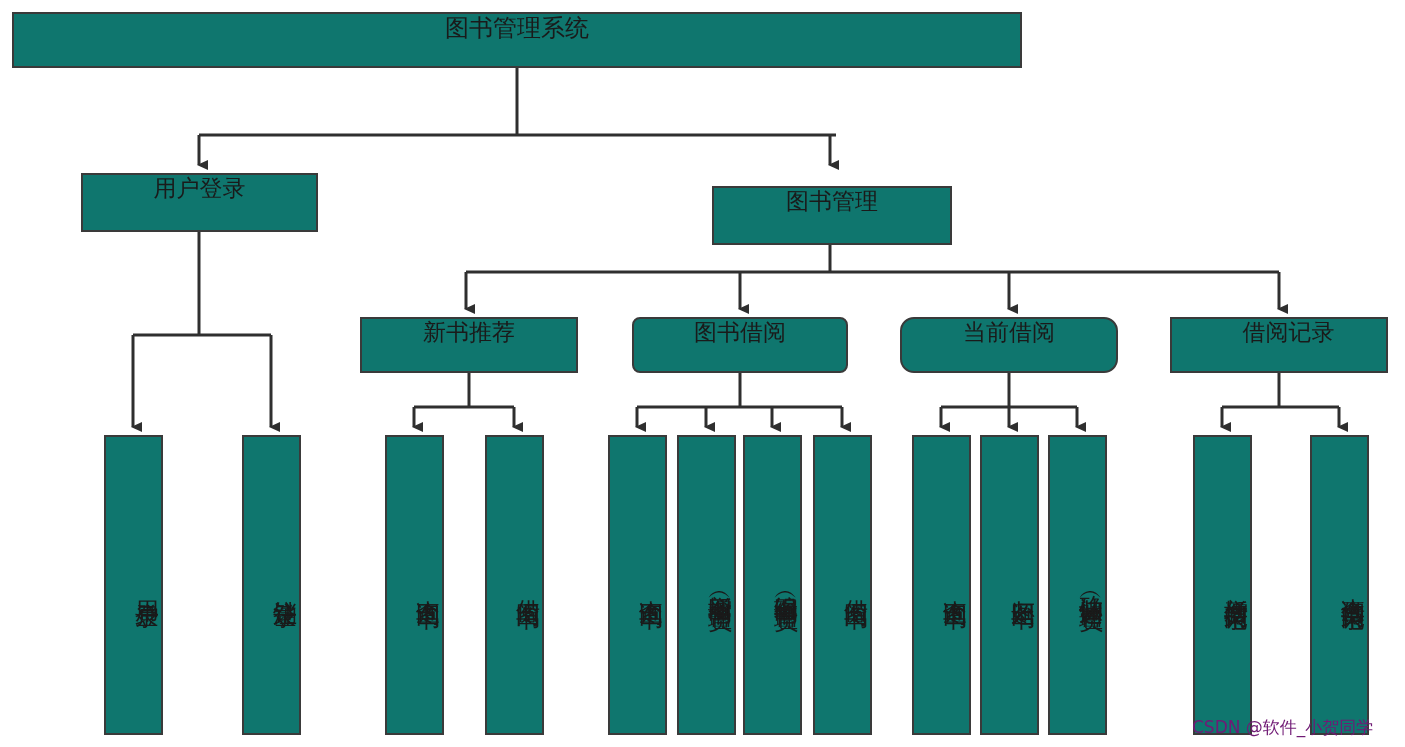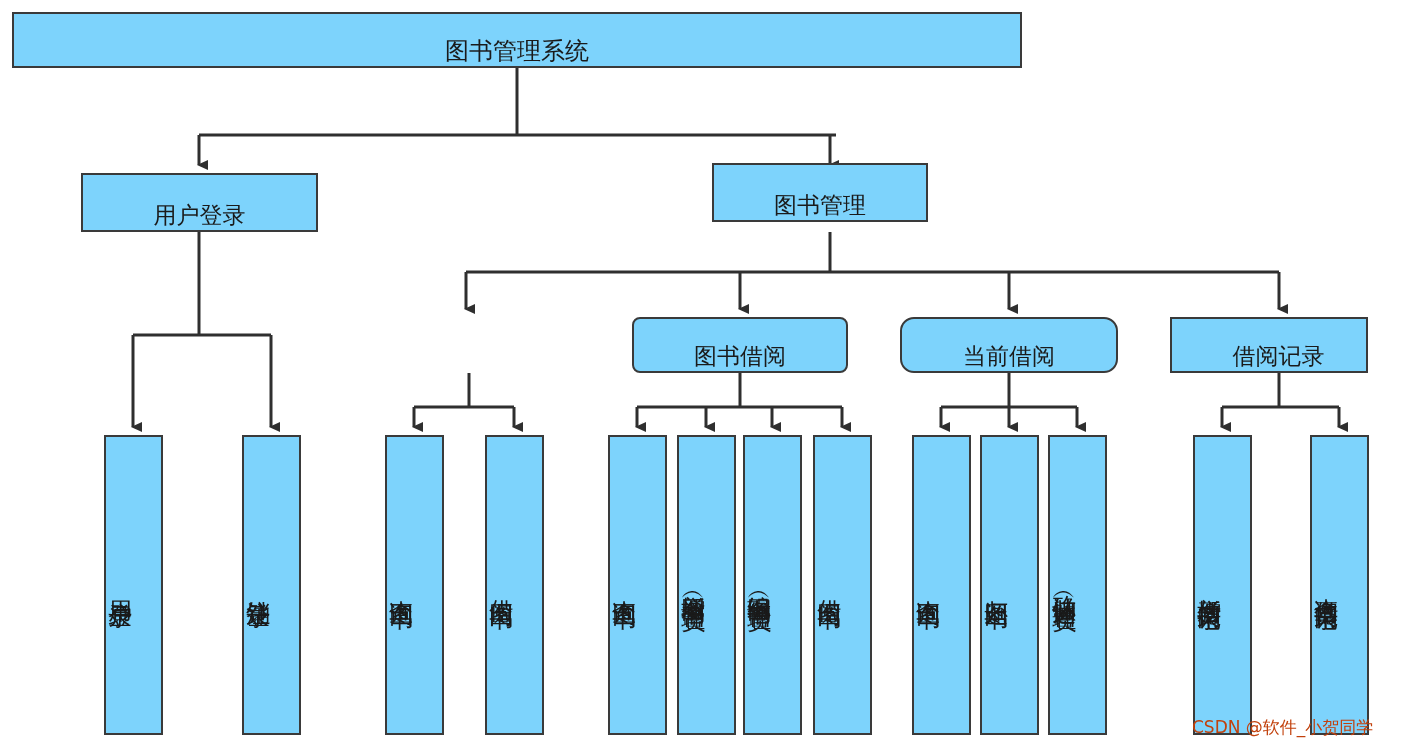--- a/index.html
+++ b/index.html
@@ -1,26 +1,26 @@
 <!DOCTYPE html>
 <html><head>
 <meta charset="utf-8">
 <style>
   html,body{margin:0;padding:0;background:#ffffff;}
   body{font-family:"DejaVu Sans","Liberation Sans",sans-serif;}
   #stage{position:relative;width:1405px;height:747px;background:#ffffff;overflow:hidden;}
   svg.edges{position:absolute;left:0;top:0;width:1405px;height:747px;pointer-events:none;}
-  .node{position:absolute;box-sizing:border-box;border:2px solid #3a3a3a;background:#7dd3fc;
-        display:flex;align-items:flex-end;justify-content:center;color:#1a1a1a;}
+  .node{position:absolute;box-sizing:border-box;border:2px solid #3a3a3a;background:#0f766e;
+        display:flex;align-items:flex-start;justify-content:center;color:#1a1a1a;}
   .node.horiz{font-size:23px;line-height:1.2;white-space:nowrap;}
   .node.root{font-size:24px;}
   .node.vert{writing-mode:vertical-rl;text-orientation:upright;font-size:24px;
              letter-spacing:2px;line-height:1.18;padding:6px 0;}
   .node.vert span{display:block;}
-  .watermark{position:absolute;font-size:17px;color:#c2410c;white-space:nowrap;text-align:center;}
+  .watermark{position:absolute;font-size:17px;color:#701a75;white-space:nowrap;text-align:center;}
 </style>
 </head>
 <body>
 
 <div id="stage">
 
   <svg class="edges" viewBox="0 0 1405 747" xmlns="http://www.w3.org/2000/svg">
     <defs>
       <marker id="arrow" markerWidth="11" markerHeight="11" refX="5" refY="9" orient="auto" markerUnits="userSpaceOnUse">
         <path d="M0,0 L10,0 L5,11 Z" fill="#2f2f2f"></path>
@@ -70,31 +70,34 @@
     </g>
   </svg>
 
   <div class="node horiz root" style="left:12px;top:12px;width:1010px;height:56px;">
     <span>图书管理系统</span>
   </div>
 
   <div class="node horiz" style="left:81px;top:173px;width:237px;height:59px;">
     <span>用户登录</span>
   </div>
-  <div class="node horiz" style="left:712px;top:163px;width:216px;height:59px;">
+  <div class="node horiz" style="left:712px;top:186px;width:240px;height:59px;">
     <span>图书管理</span>
   </div>
 
+  <div class="node horiz" style="left:360px;top:317px;width:218px;height:56px;">
+    <span>新书推荐</span>
+  </div>
   <div class="node horiz" style="left:632px;top:317px;width:216px;height:56px;border-radius:8px;">
     <span>图书借阅</span>
   </div>
   <div class="node horiz" style="left:900px;top:317px;width:218px;height:56px;border-radius:14px;">
     <span>当前借阅</span>
   </div>
-  <div class="node horiz" style="left:1170px;top:317px;width:198px;height:56px;padding-left:19px;">
+  <div class="node horiz" style="left:1170px;top:317px;width:218px;height:56px;padding-left:19px;">
     <span>借阅记录</span>
   </div>
 
   <div class="node vert" style="left:104px;top:435px;width:59px;height:300px;">
     <span>用户登录</span>
   </div>
   <div class="node vert" style="left:242px;top:435px;width:59px;height:300px;">
     <span>注销登录</span>
   </div>
 

